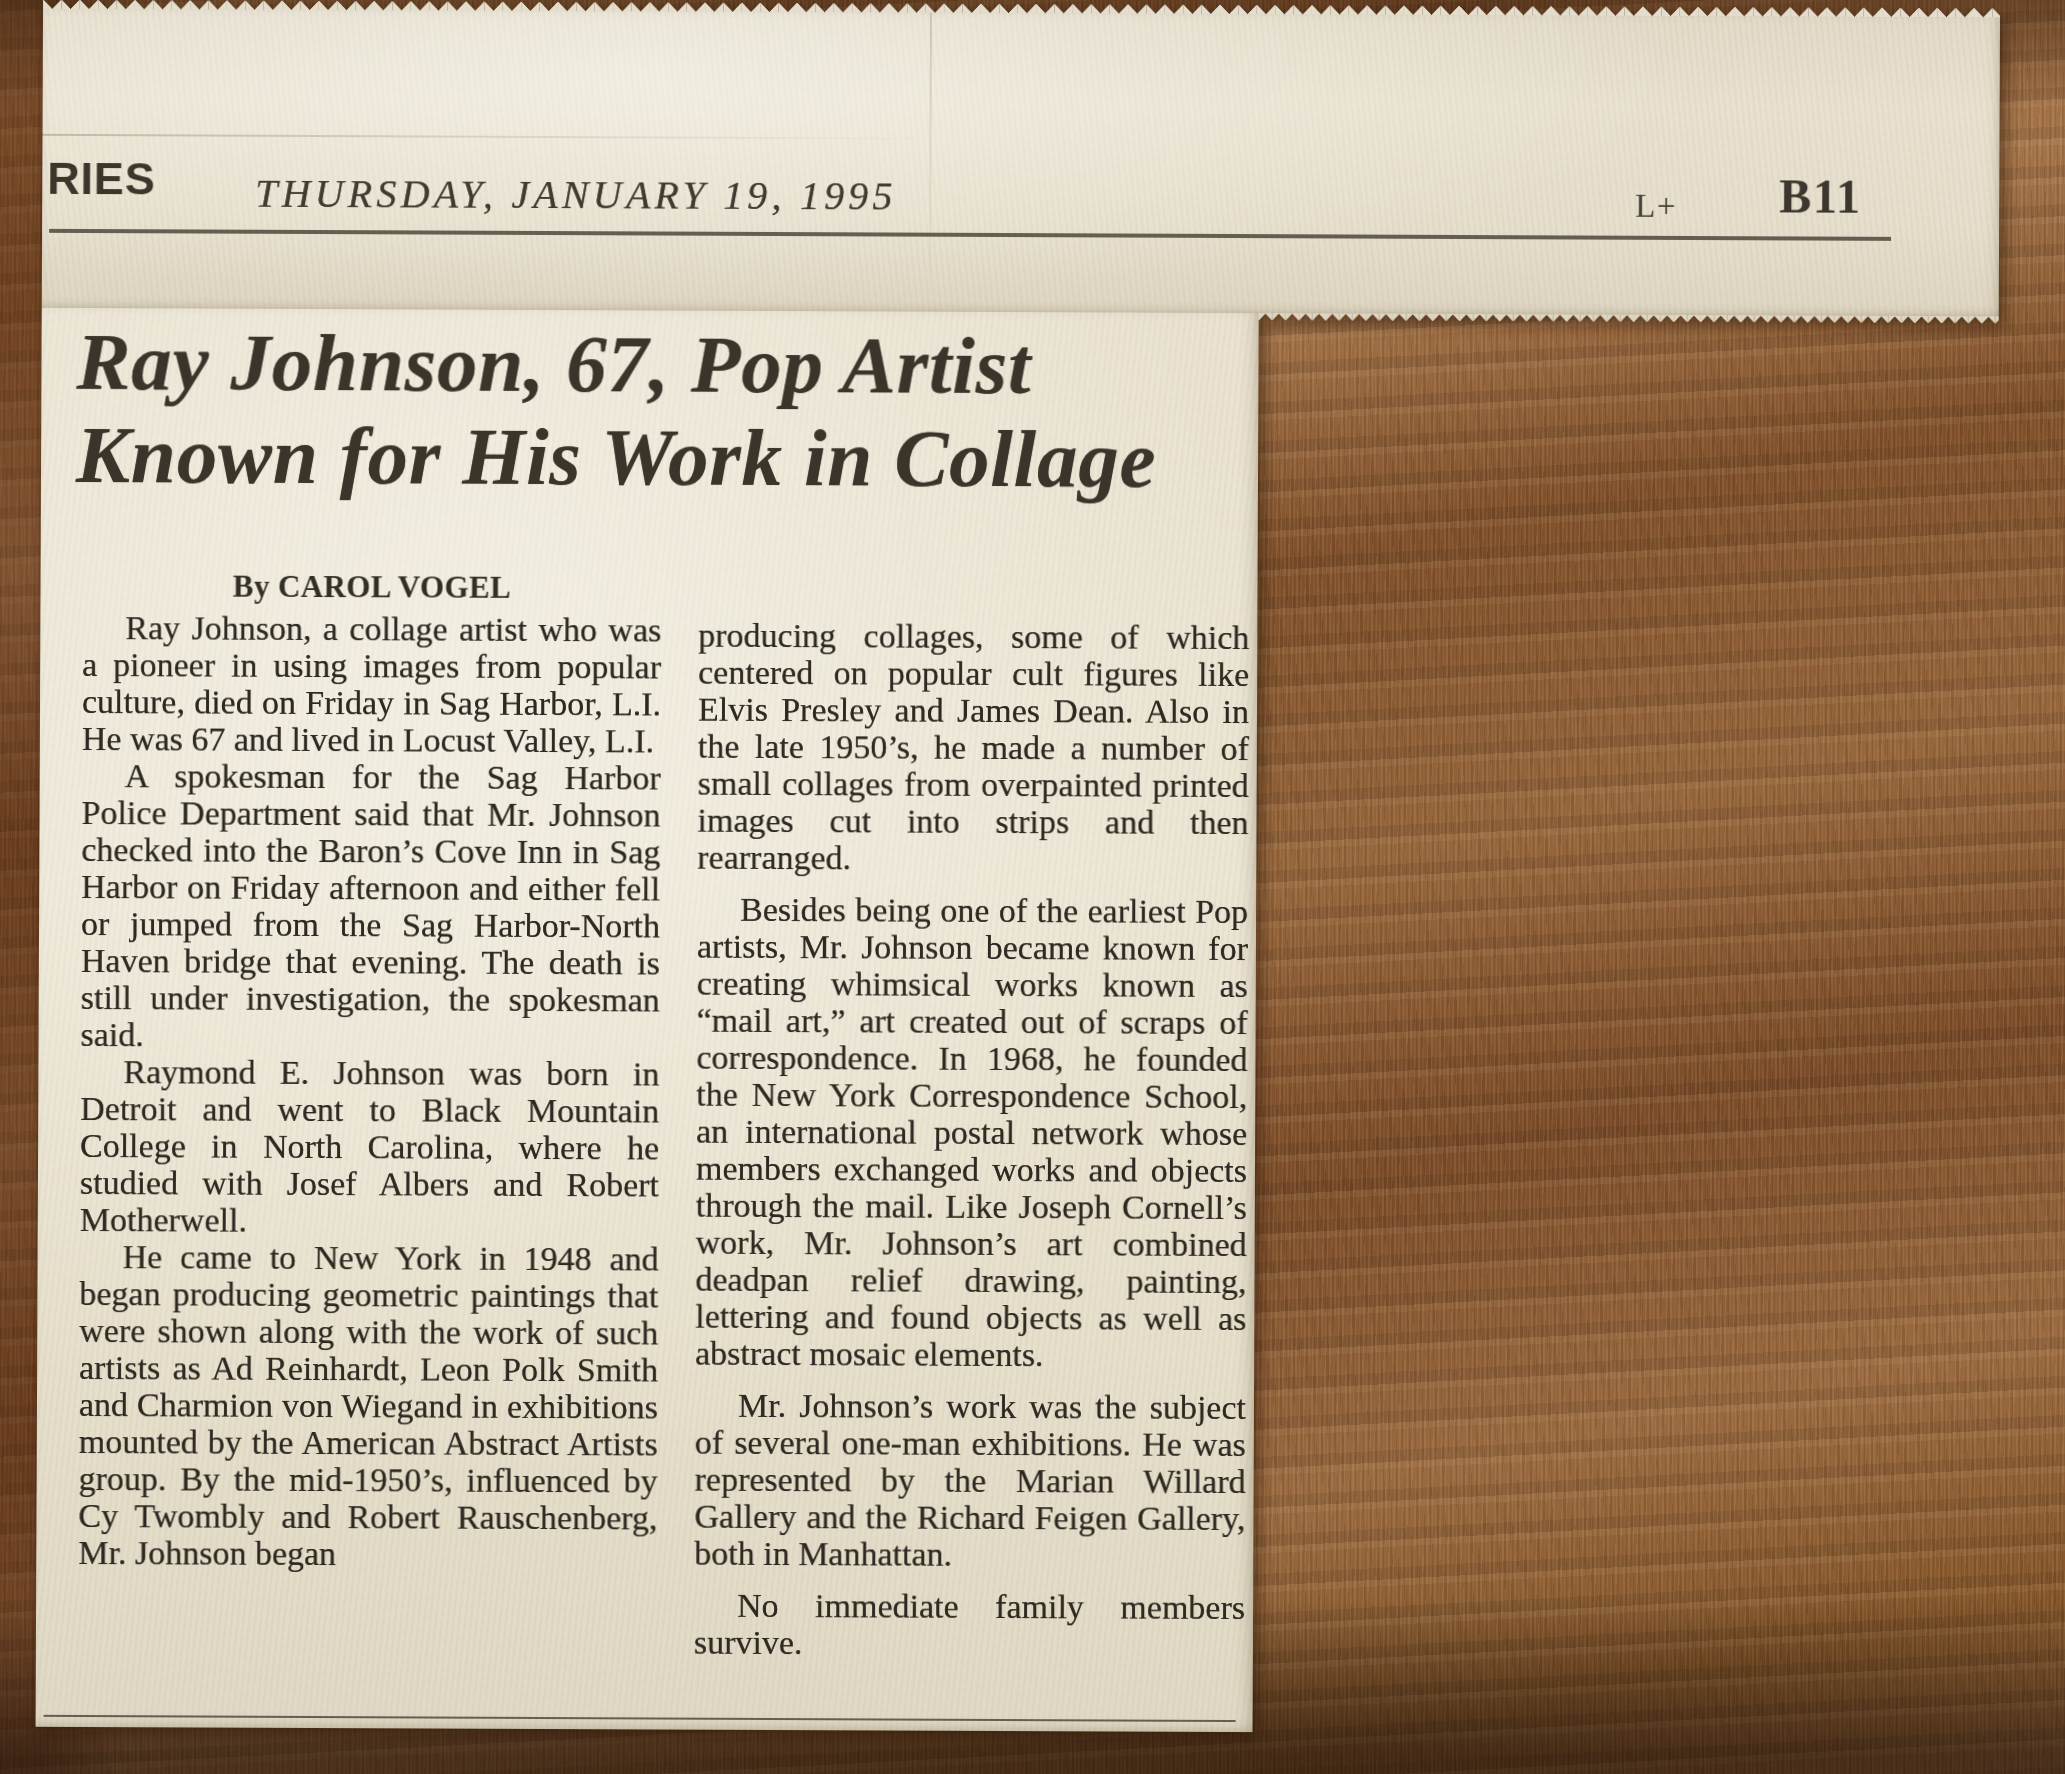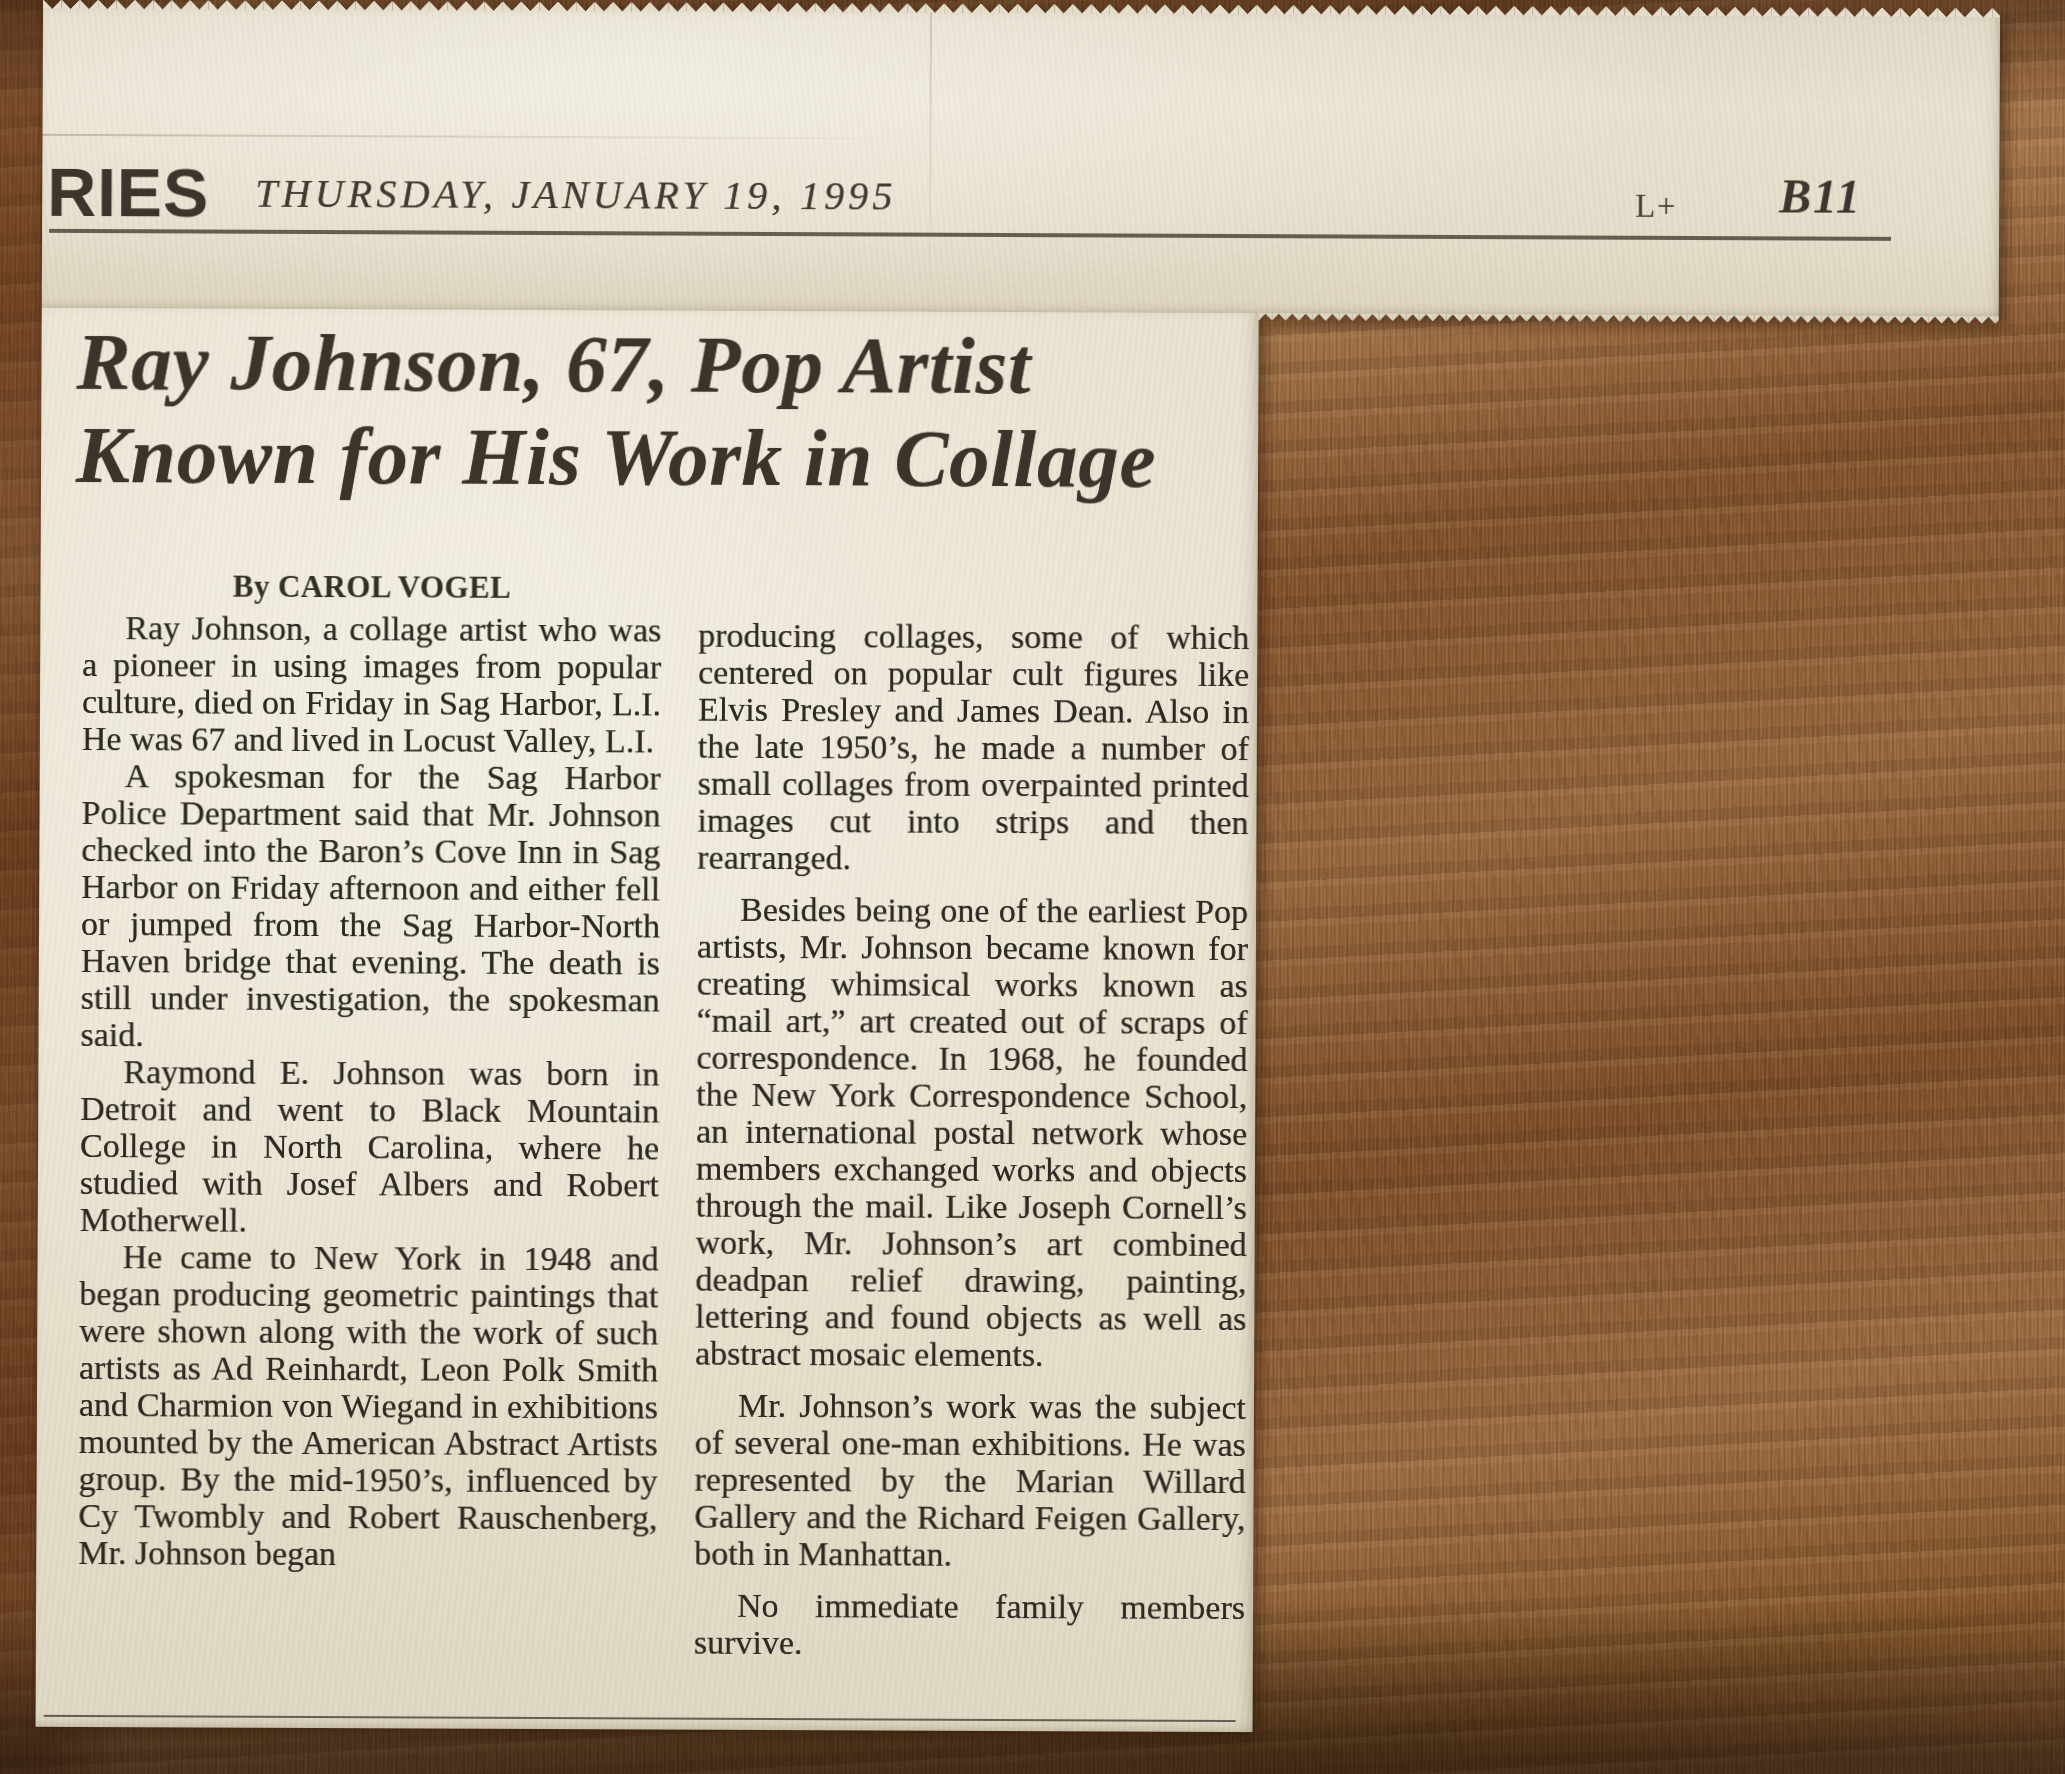--- a/index.html
+++ b/index.html
@@ -67,34 +67,34 @@
     background:linear-gradient(90deg, rgba(120,104,78,.35), rgba(120,104,78,0));
   }
   .crease-v{
     position:absolute;left:887px;top:0;width:1.7px;height:100%;
     background:linear-gradient(180deg, rgba(120,104,78,.25), rgba(120,104,78,0));
   }
 
   .section-label{
     position:absolute;left:5px;top:144px;
     font-family:"Liberation Sans","DejaVu Sans",sans-serif;
-    font-weight:800;font-size:68px;letter-spacing:0.8px;color:#3b352c;
+    font-weight:800;font-size:45px;letter-spacing:0.8px;color:#3b352c;
   }
   .issue-date{
     position:absolute;left:213px;top:160px;
     font-style:italic;font-size:40px;letter-spacing:4.2px;color:#403a30;
     text-shadow:0 0 0.5px rgba(50,44,34,.7);
   }
   .edition-mark{
     position:absolute;left:1593px;top:172px;
     font-size:33px;color:#454039;letter-spacing:1.7px;
   }
   .page-number{
     position:absolute;left:1737px;top:152px;
-    font-weight:700;font-size:48px;color:#3c362e;letter-spacing:1.7px;font-style:italic;
+    font-weight:700;font-size:48px;color:#3c362e;letter-spacing:1.7px;
   }
   .header-rule{
     position:absolute;left:6.7px;top:220px;width:1842px;height:3.3px;
     background:#4e463c;opacity:.85;
   }
 
   .main{
     left:42px;top:312px;width:1217px;height:1419px;
     overflow:hidden;
     background-image:

